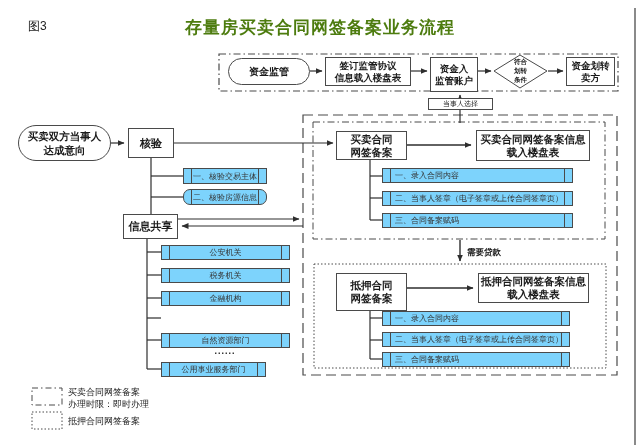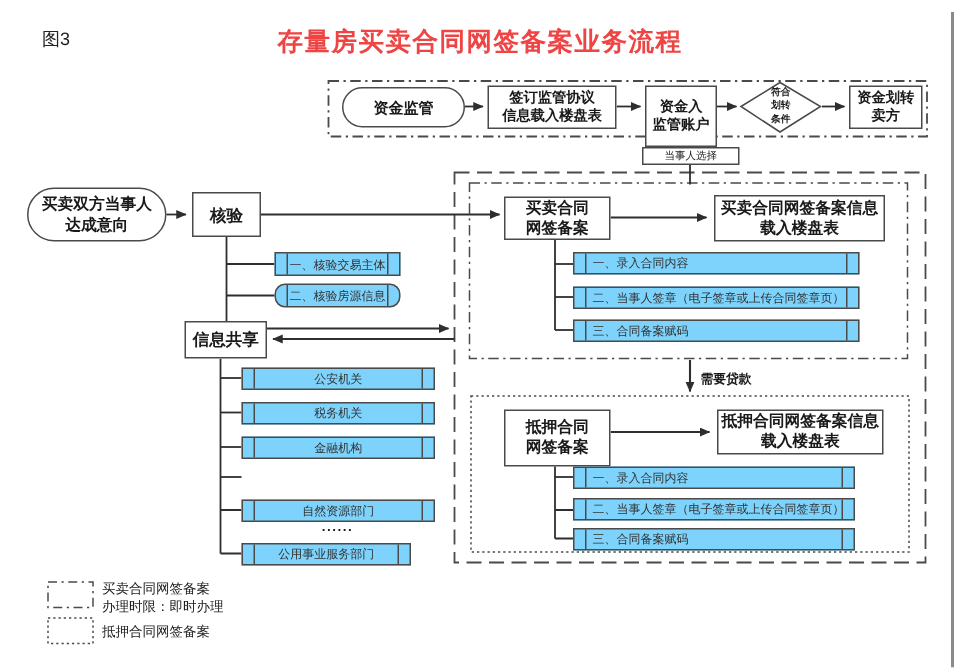--- a/index.html
+++ b/index.html
@@ -22,21 +22,21 @@
   .sub::before,.sub::after{
     content:"";position:absolute;top:0;bottom:0;width:1px;background:#4a4a4a;
   }
   .sub::before{left:7px;}
   .sub::after{right:7px;}
   .sub .lbl{padding-left:12px;}
   .sub.center{justify-content:center;}
   .sub.center .lbl{padding-left:0;}
   .title{
     position:absolute;left:0;top:16px;width:640px;text-align:center;
-    font-size:17px;font-weight:bold;color:#ef4444;letter-spacing:1px;
+    font-size:17px;font-weight:bold;color:#4d7c0f;letter-spacing:1px;
   }
   .figlabel{position:absolute;left:28px;top:18px;font-size:12px;color:#222;}
   .tinybox{font-weight:normal;}
   .diamond-text{
     position:absolute;left:500px;top:57px;width:41px;height:29px;
     font-size:6.5px;line-height:9px;text-align:center;color:#1a1a1a;
     white-space:pre-line;font-weight:bold;
   }
   .legend-text{position:absolute;font-size:9px;line-height:12px;color:#222;white-space:pre-line;}
   svg{position:absolute;left:0;top:0;}
@@ -103,21 +103,21 @@
 
     <line x1="635" y1="8" x2="635" y2="445" stroke="#8a8a8a" stroke-width="2"></line>
   </svg>
 
   <div class="figlabel">图3</div>
   <div class="title">存量房买卖合同网签备案业务流程</div>
 
   <div class="box oval" style="left:228px;top:58px;width:82px;height:27px;font-size:10px;">资金监管</div>
   <div class="box ml" style="left:325px;top:57px;width:86px;height:29px;font-size:9.5px;line-height:12px;">签订监管协议
 信息载入楼盘表</div>
-  <div class="box ml" style="left:430px;top:57px;width:48px;height:41px;font-size:9.5px;line-height:12px;">资金入
+  <div class="box ml" style="left:430px;top:57px;width:48px;height:35px;font-size:9.5px;line-height:12px;">资金入
 监管账户</div>
   <div class="diamond-text">符合
 划转
 条件</div>
   <div class="box ml" style="left:566px;top:57px;width:49px;height:29px;font-size:9.5px;line-height:12px;">资金划转
 卖方</div>
   <div class="box tinybox" style="left:428px;top:98px;width:65px;height:12px;font-size:7px;">当事人选择</div>
 
   <div class="box oval ml" style="left:18px;top:125px;width:93px;height:36px;font-size:10.5px;line-height:14px;">买卖双方当事人
 达成意向</div>
@@ -136,21 +136,21 @@
   <div class="sub center" style="left:161px;top:268px;width:129px;height:15px;">
       <span class="lbl">税务机关</span>
     </div>
   <div class="sub center" style="left:161px;top:291px;width:129px;height:15px;">
       <span class="lbl">金融机构</span>
     </div>
   <div class="sub center" style="left:161px;top:333px;width:129px;height:15px;">
       <span class="lbl">自然资源部门</span>
     </div>
   <div class="abs txt" style="left:195px;top:346px;width:60px;text-align:center;font-size:9px;font-weight:bold;letter-spacing:1px;">......</div>
-  <div class="sub center" style="left:161px;top:362px;width:113px;height:15px;">
+  <div class="sub center" style="left:161px;top:362px;width:105px;height:15px;">
       <span class="lbl">公用事业服务部门</span>
     </div>
 
   <div class="box ml" style="left:336px;top:131px;width:71px;height:29px;font-size:10.5px;line-height:13px;">买卖合同
 网签备案</div>
   <div class="box ml" style="left:476px;top:130px;width:114px;height:31px;font-size:10.5px;line-height:13px;">买卖合同网签备案信息
 载入楼盘表</div>
   <div class="sub" style="left:382px;top:168px;width:191px;height:15px;">
       <span class="lbl">一、录入合同内容</span>
     </div>

